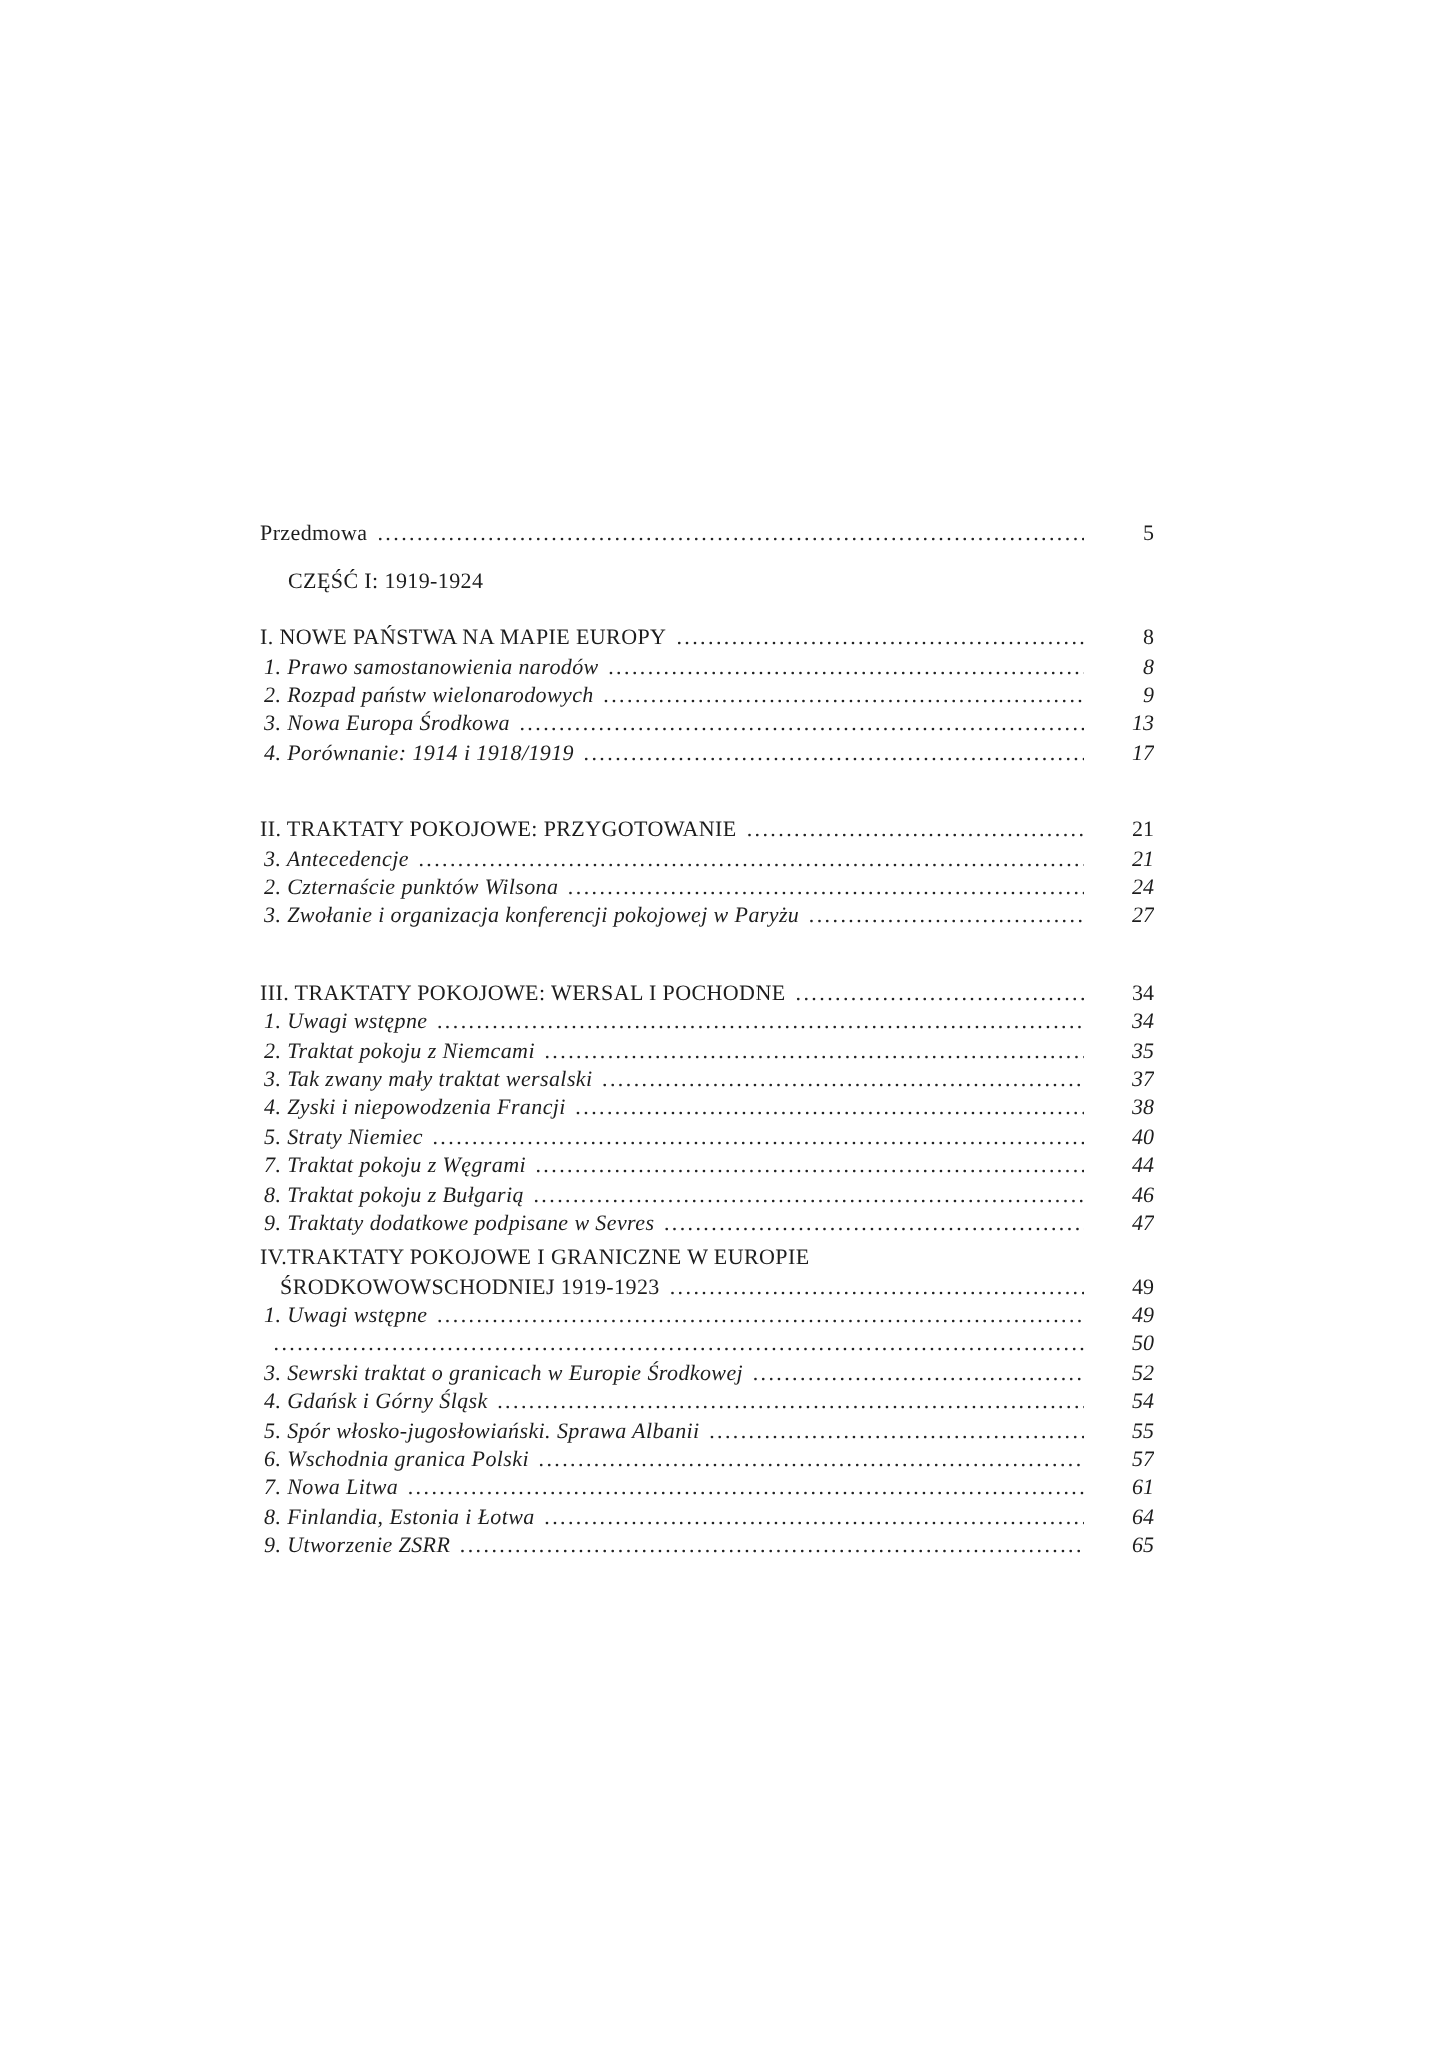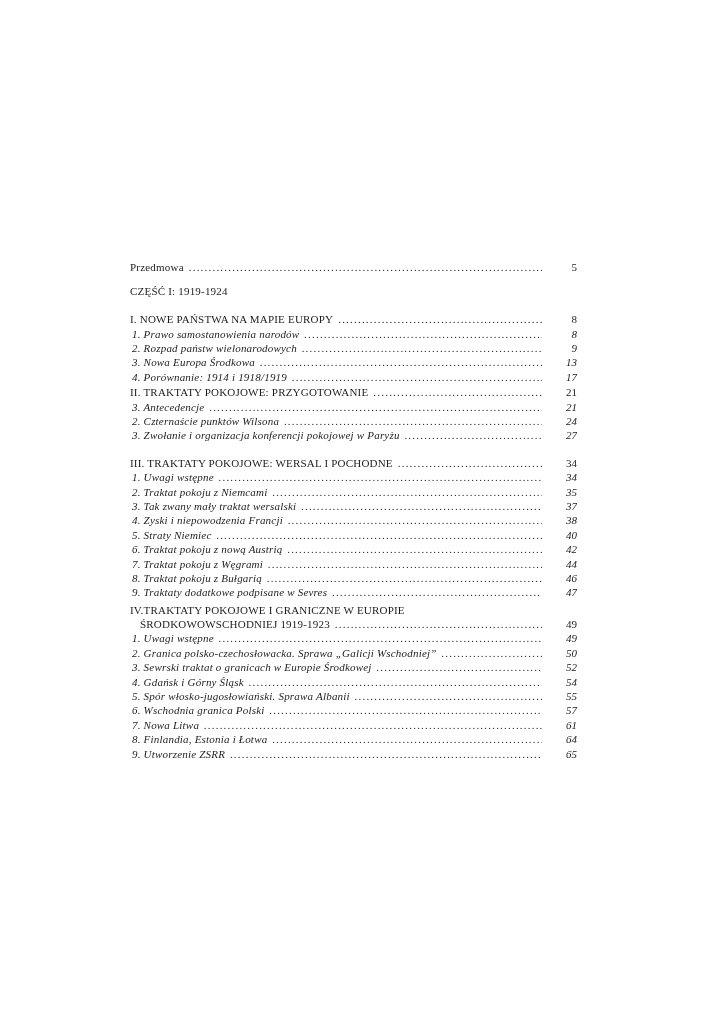--- a/index.html
+++ b/index.html
@@ -46,24 +46,24 @@
     content: "......................................................................................................................................................................................................";
     letter-spacing: 1.2px;
   }
   .pg {
     flex: 0 0 26px;
     text-align: right;
     letter-spacing: 0;
   }
   .item { padding-left: 2px; font-style: italic; }
   .cont-line { padding-left: 10px; }
-  .gap-part    { margin-top: 10px;   }
+  .gap-part    { margin-top: 10px; margin-left: 14px;   }
   .gap-sec1    { margin-top: 13.5px; align-items: flex-end; }
-  .gap-sec2    { margin-top: 1px;  }
-  .gap-sec3    { margin-top: 13px;   }
+  .gap-sec2    { margin-top: 24px;  }
+  .gap-sec3    { margin-top: 24px;   }
   .gap-sec4    { margin-top: 3px;    }
 </style>
 </head>
 <body>
 
 <div class="sheet">
   <div class="toc">
 
     <div class="row">
       <span class="lbl">Przedmowa</span>
@@ -146,25 +146,20 @@
       <span class="lbl">4. Zyski i niepowodzenia Francji</span>
       <span class="dots"></span>
       <span class="pg">38</span>
     </div>
     <div class="row item">
       <span class="lbl">5. Straty Niemiec</span>
       <span class="dots"></span>
       <span class="pg">40</span>
     </div>
     <div class="row item">
-      <span class="lbl">6. Traktat pokoju z nową Austrią</span>
-      <span class="dots"></span>
-      <span class="pg">42</span>
-    </div>
-    <div class="row item">
       <span class="lbl">7. Traktat pokoju z Węgrami</span>
       <span class="dots"></span>
       <span class="pg">44</span>
     </div>
     <div class="row item">
       <span class="lbl">8. Traktat pokoju z Bułgarią</span>
       <span class="dots"></span>
       <span class="pg">46</span>
     </div>
     <div class="row item">
@@ -180,21 +175,20 @@
       <span class="lbl">ŚRODKOWOWSCHODNIEJ 1919-1923</span>
       <span class="dots"></span>
       <span class="pg">49</span>
     </div>
     <div class="row item">
       <span class="lbl">1. Uwagi wstępne</span>
       <span class="dots"></span>
       <span class="pg">49</span>
     </div>
     <div class="row item">
-      <span class="lbl">2. Granica polsko-czechosłowacka. Sprawa „Galicji Wschodniej”</span>
       <span class="dots"></span>
       <span class="pg">50</span>
     </div>
     <div class="row item">
       <span class="lbl">3. Sewrski traktat o granicach w Europie Środkowej</span>
       <span class="dots"></span>
       <span class="pg">52</span>
     </div>
     <div class="row item">
       <span class="lbl">4. Gdańsk i Górny Śląsk</span>

